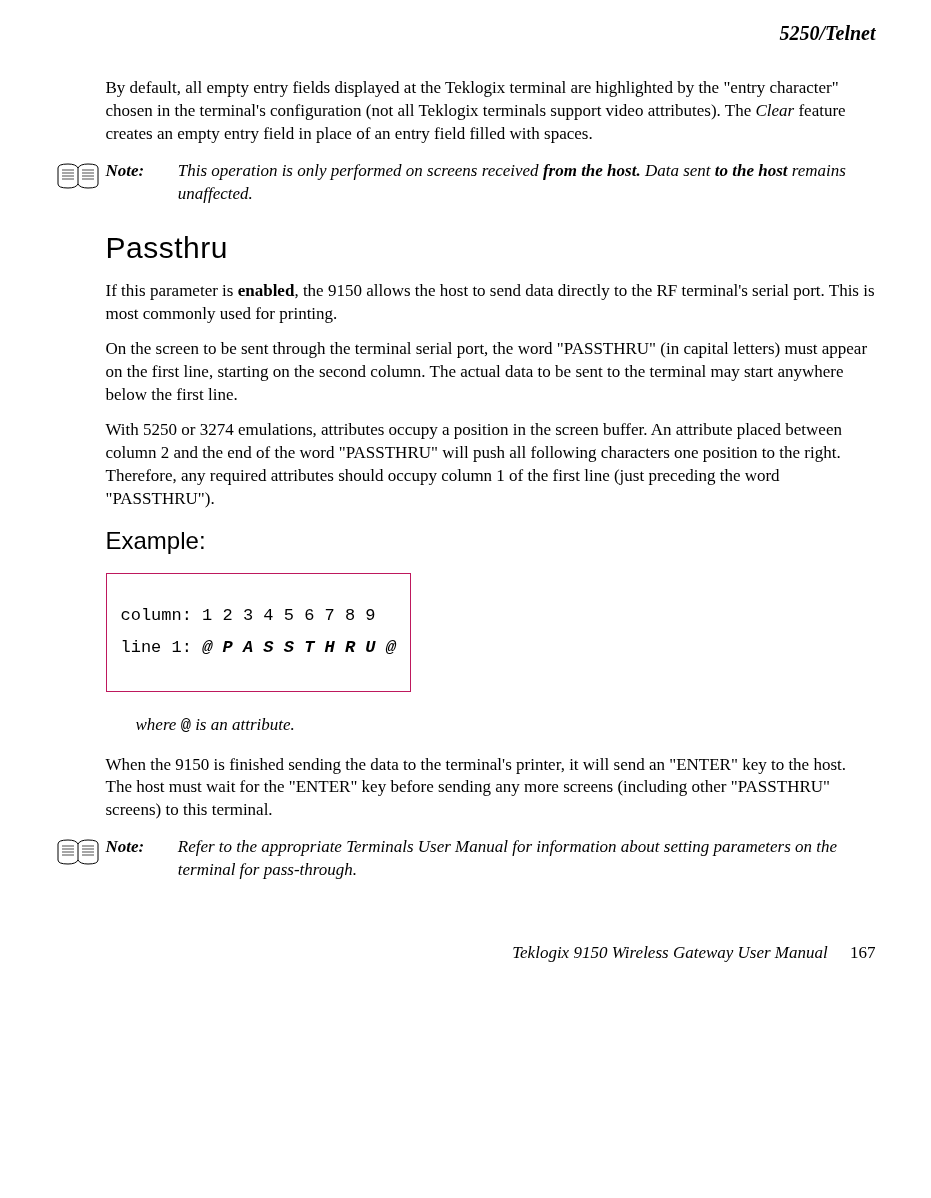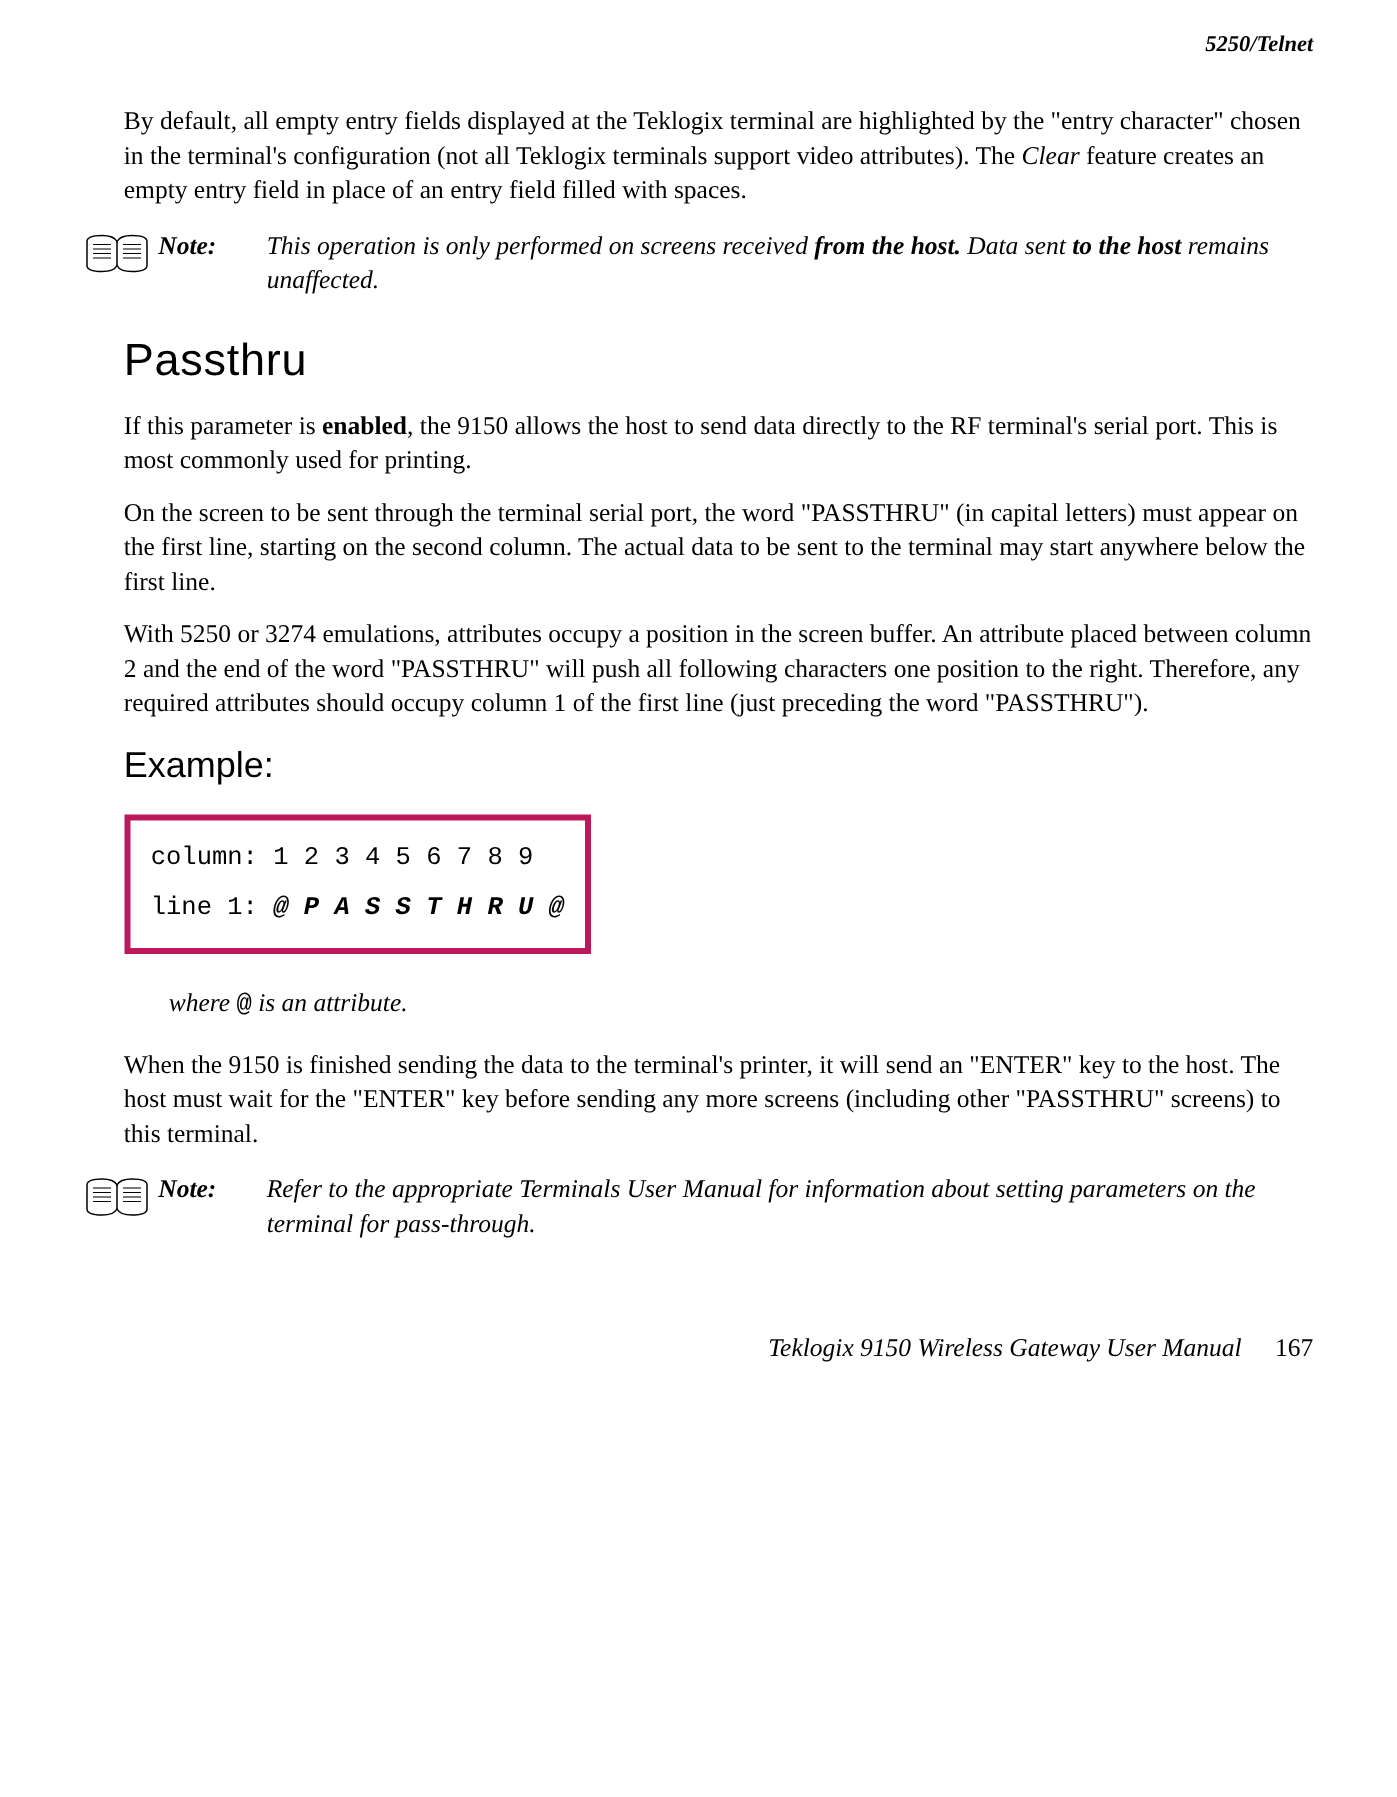--- a/index.html
+++ b/index.html
@@ -13,25 +13,25 @@
     }
     .header {
       text-align: right;
       font-style: italic;
       margin-bottom: 30px;
     }
     .header-line1 {
       font-size: 19px;
     }
     .header-line2 {
-      font-size: 15px;
+      font-size: 20px;
       font-weight: bold;
     }
     .body-text {
-      margin-left: 27px;
+      margin-left: 50px;
     }
     p {
       margin: 12px 0;
       text-align: left;
     }
     .note-block {
       display: flex;
       align-items: flex-start;
       margin: 14px 0 14px 0;
     }
@@ -85,22 +85,22 @@
       letter-spacing: 1.5px;
     }
     h4.example {
       font-family: 'Arial Narrow', Arial, sans-serif;
       font-stretch: condensed;
       font-weight: normal;
       font-size: 24px;
       margin: 14px 0 8px 0;
     }
     .code-box {
-      border: 4px solid #be185d;
-      padding: 10px 14px;
+      border: 1px solid #be185d;
+      padding: 26px 14px;
       margin: 8px 0 14px 0;
       display: inline-block;
       font-family: 'Courier New', monospace;
       font-size: 17px;
       line-height: 1.9;
     }
     .code-box .mono-bold {
       font-weight: bold;
       font-style: italic;
     }

